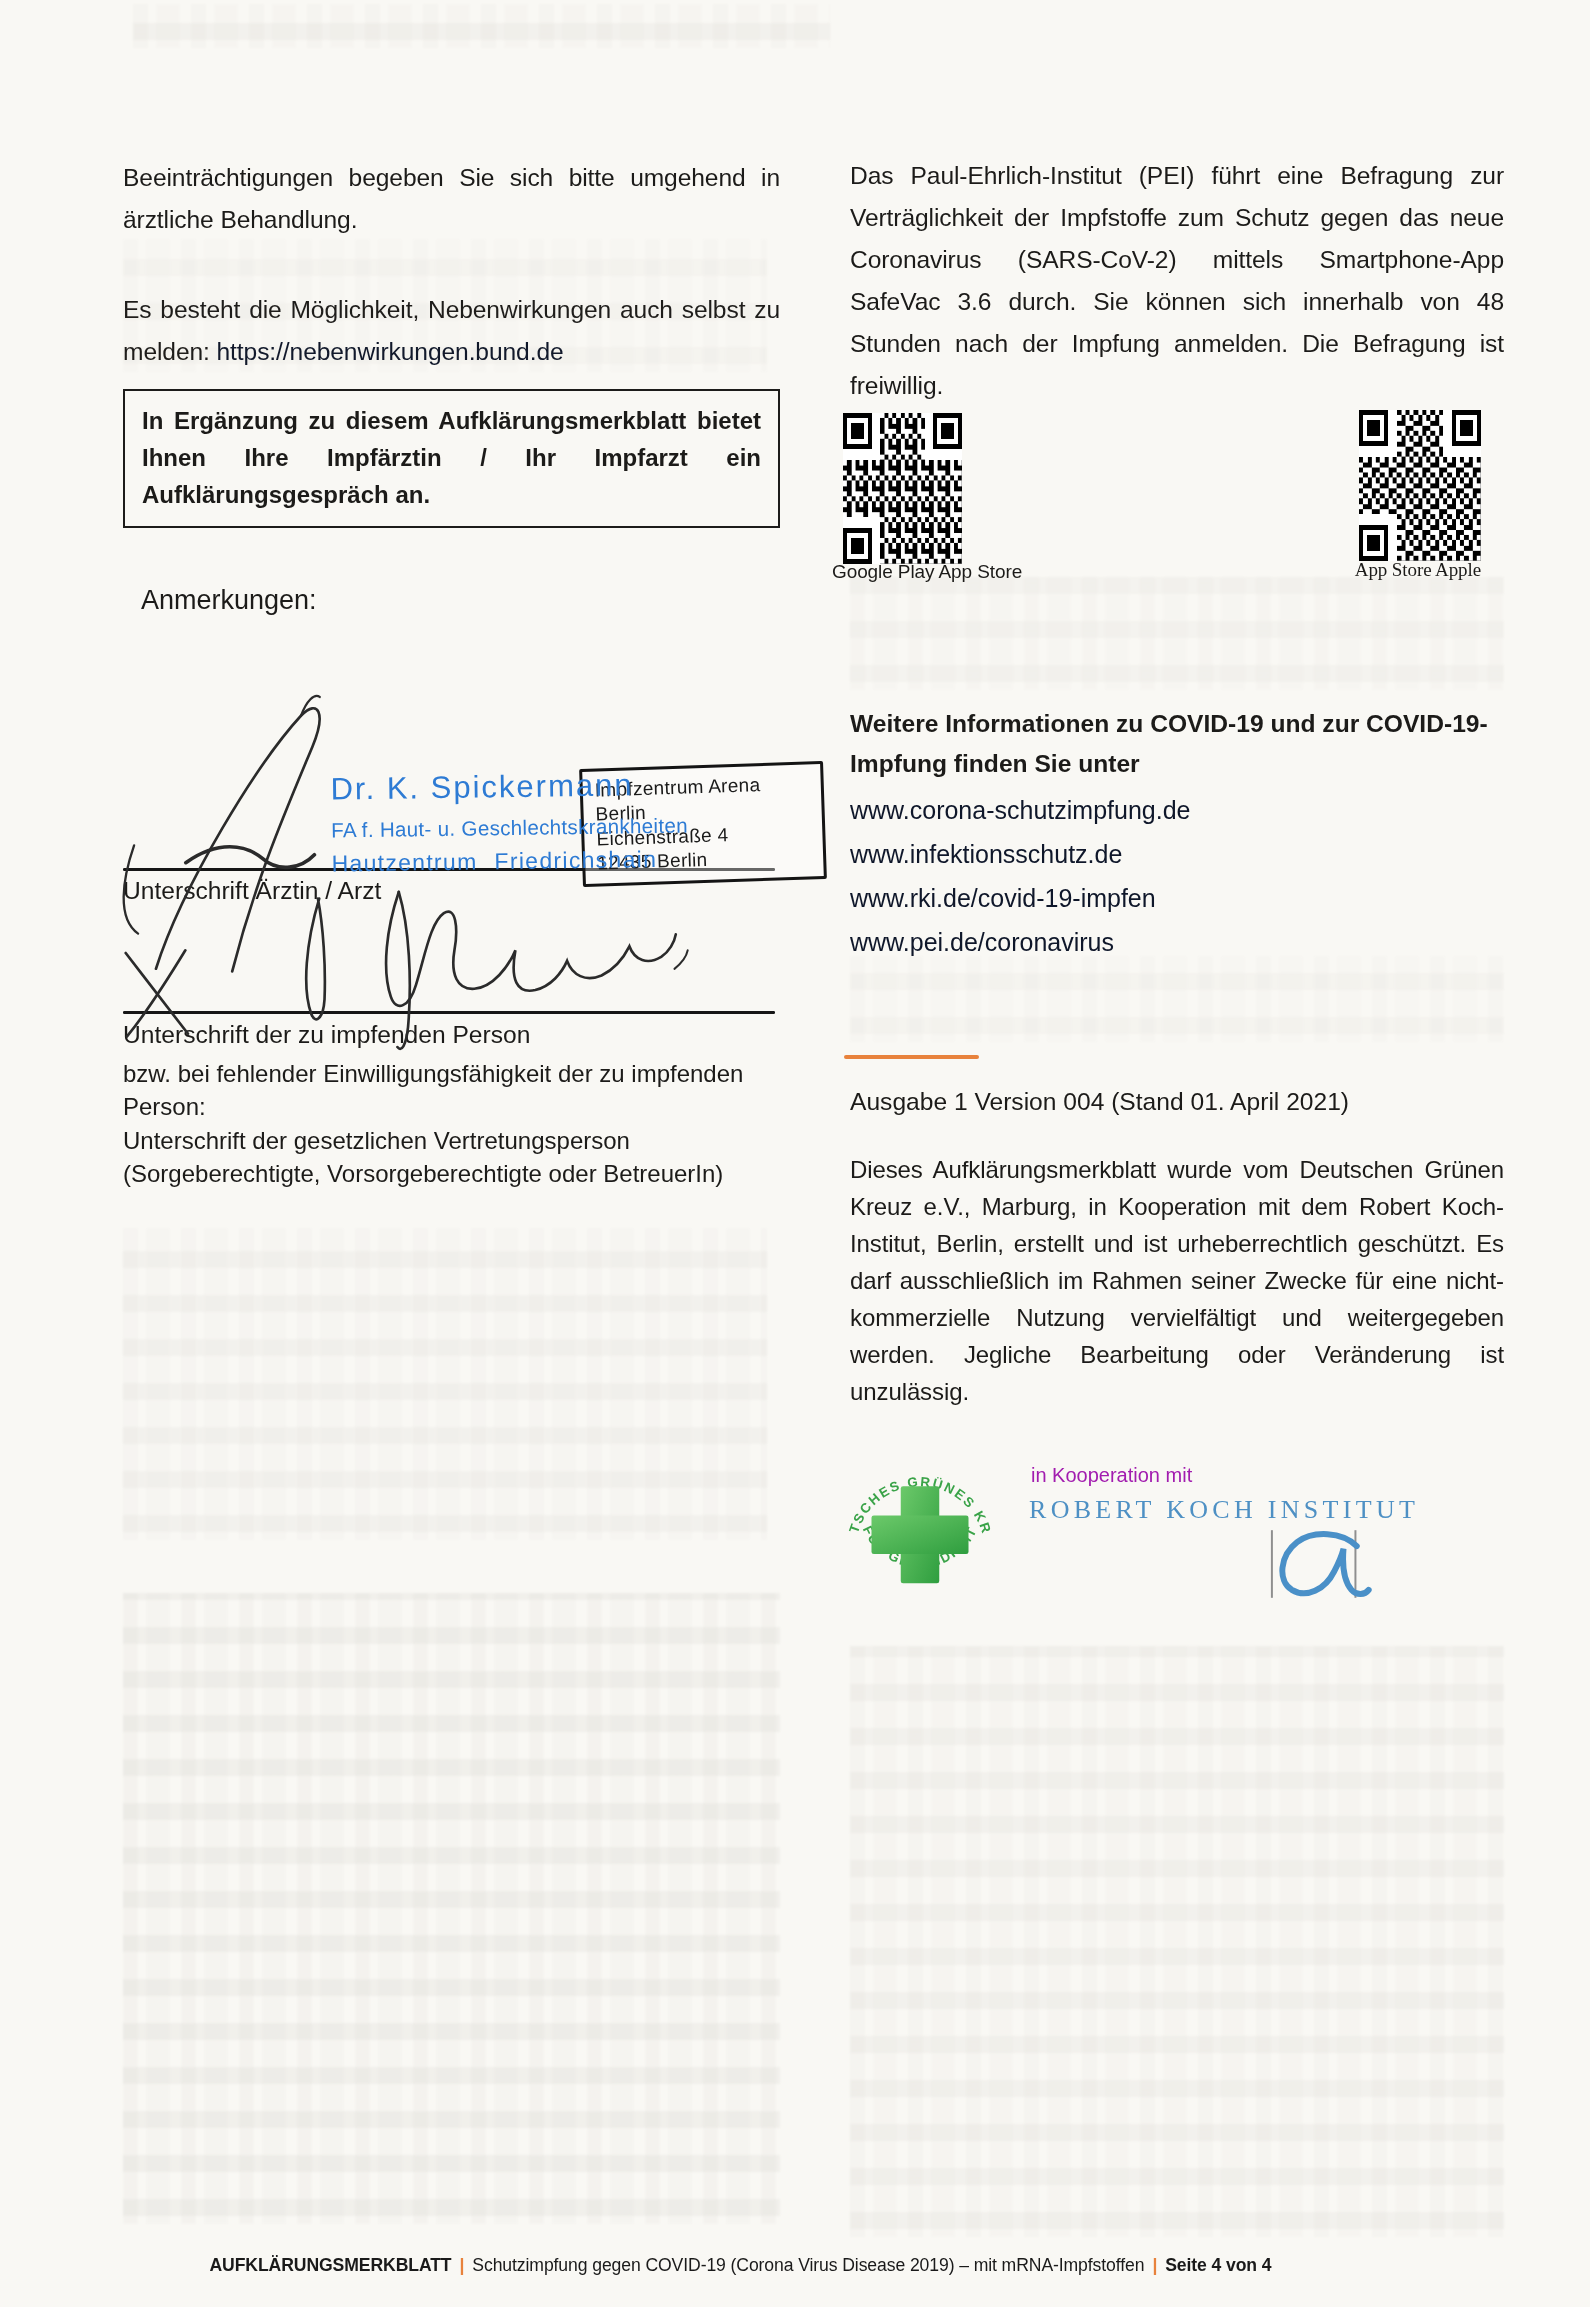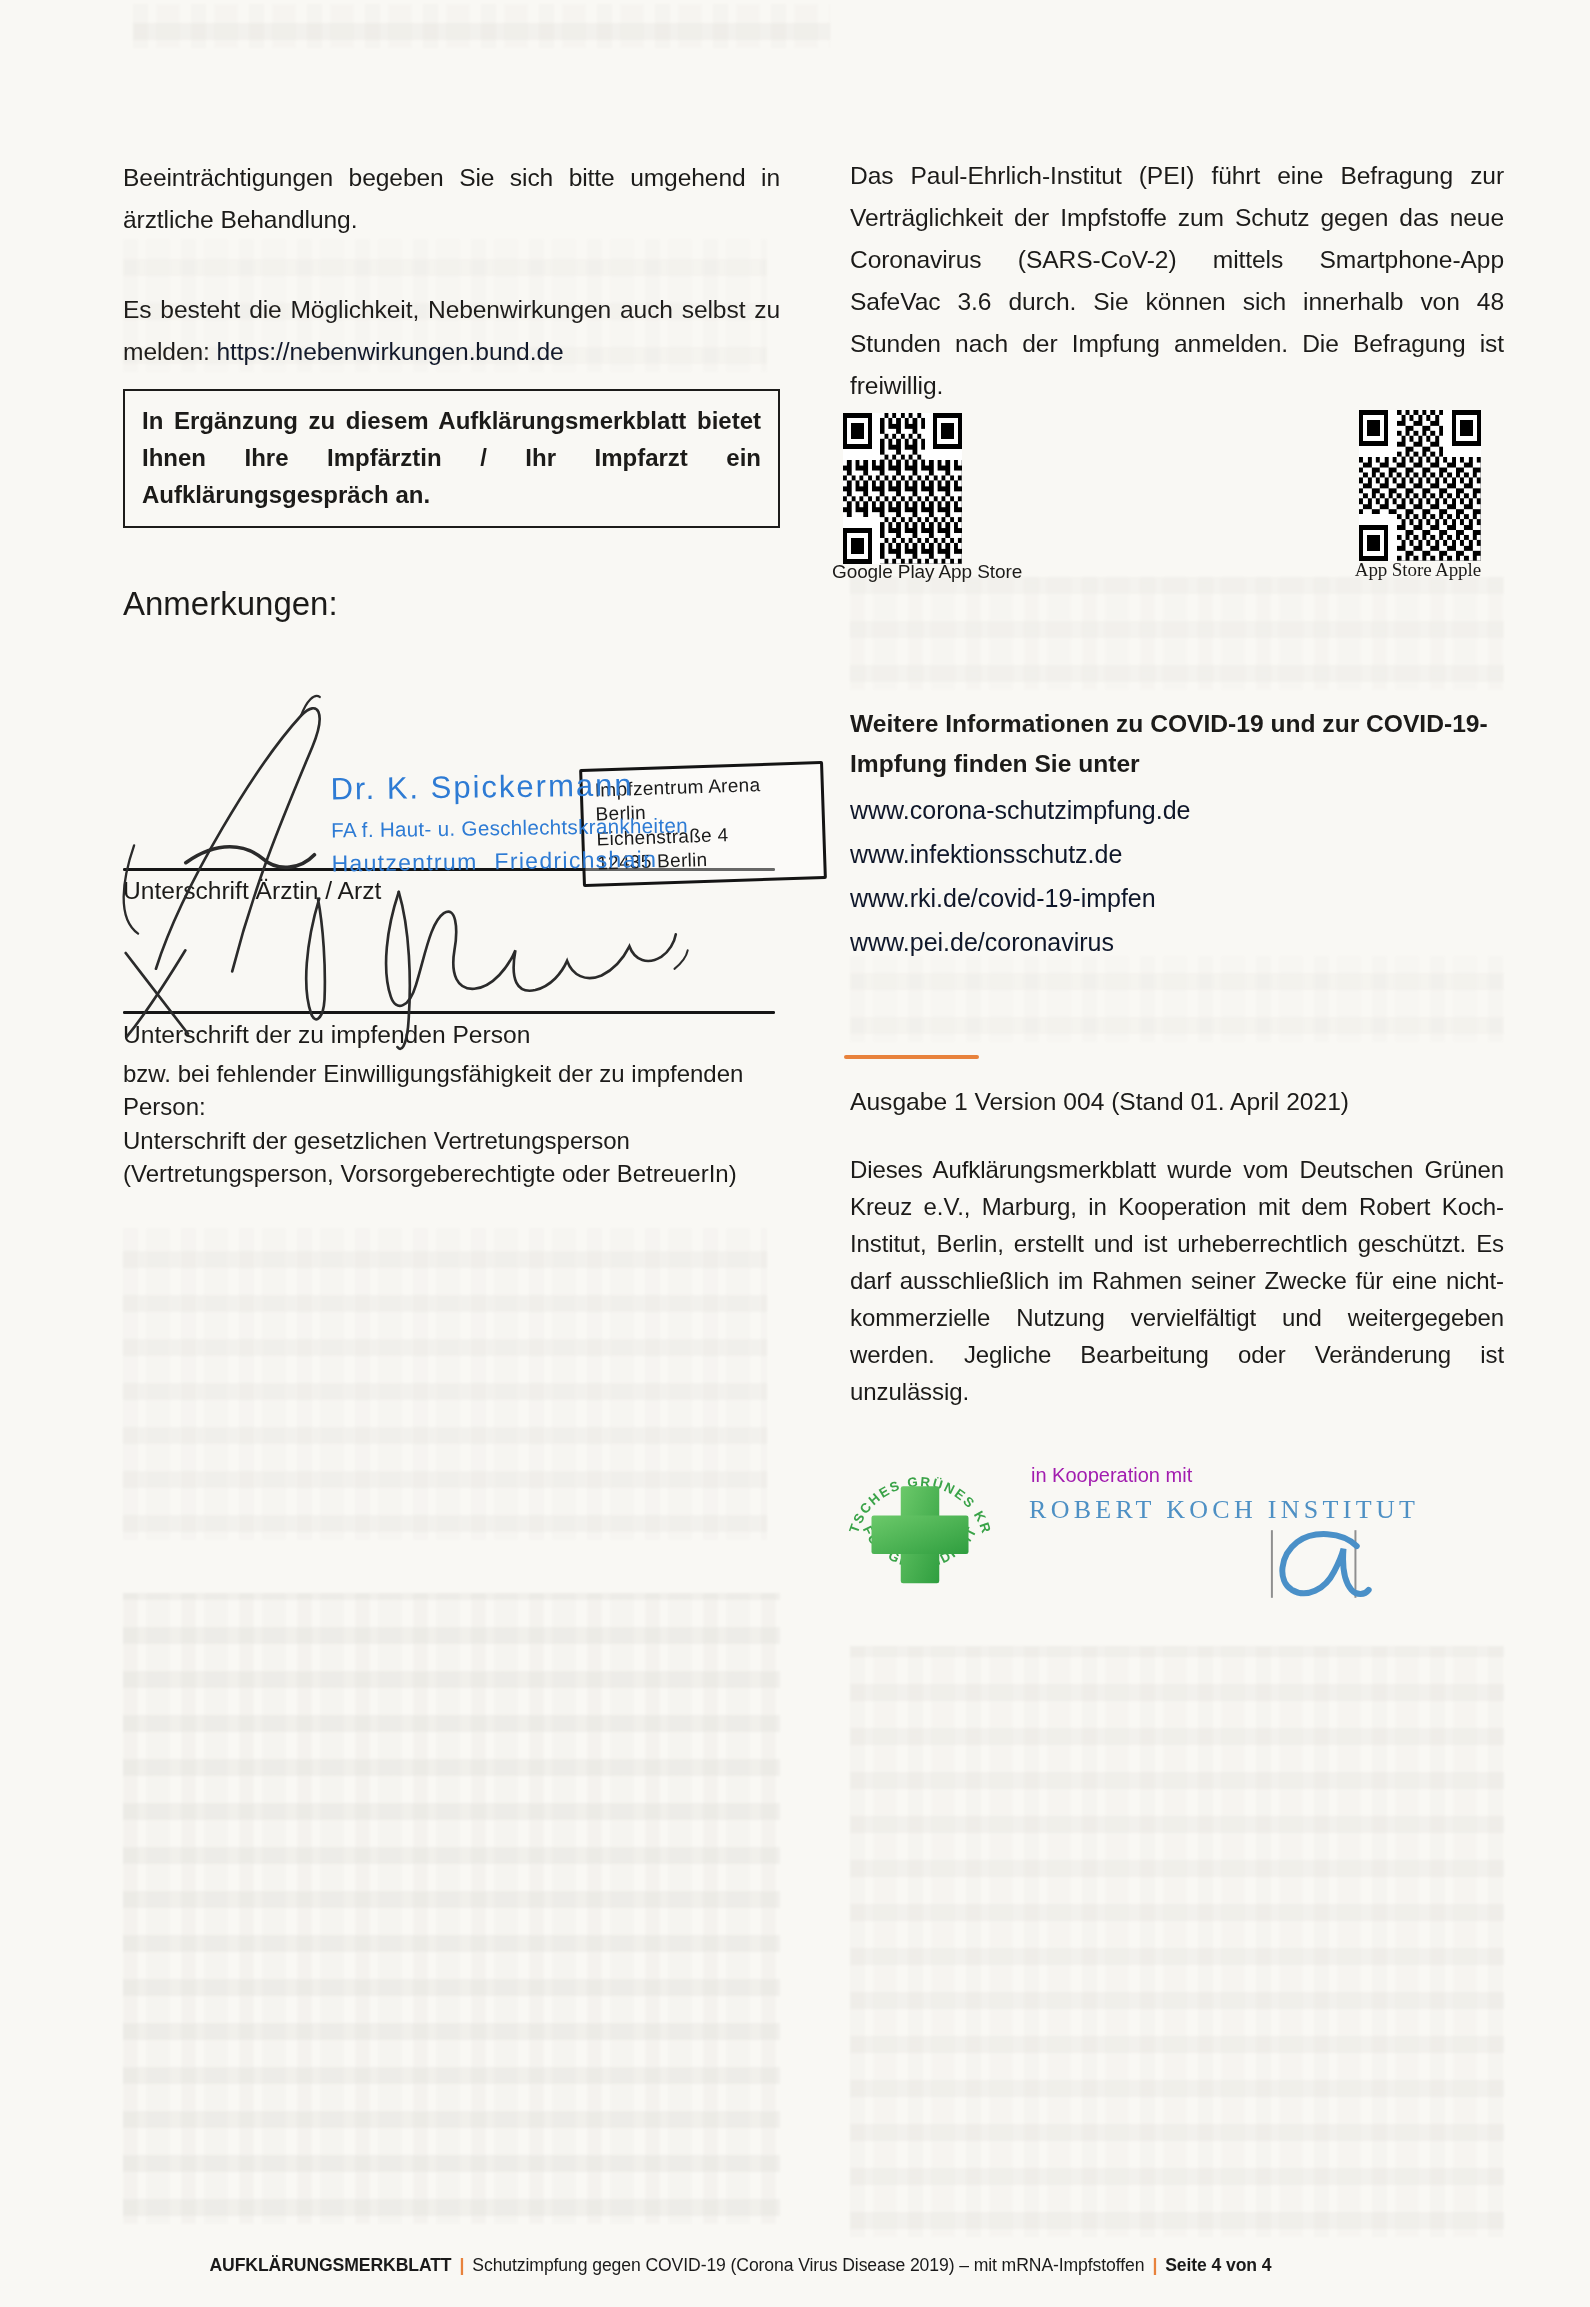--- a/index.html
+++ b/index.html
@@ -11,21 +11,21 @@
   .abs{position:absolute;}
   .body-text{font-size:24.6px;line-height:42px;text-align:justify;letter-spacing:-0.1px;}
   .tight{line-height:37px;}
   .left-col{left:123px;width:657px;}
   .right-col{left:850px;width:654px;}
   .link{color:#0f172a;text-decoration:none;cursor:pointer;}
   .info-box{
     box-sizing:border-box;border:2.7px solid #1d1c1a;padding:10.6px 17px 13.3px 17px;
     font-weight:bold;font-size:24px;line-height:37px;text-align:justify;
   }
-  .notes-label{font-size:33px;}
+  .notes-label{font-size:27px;margin-left:18px;}
   .sig-line{height:2.7px;background:#161616;border-radius:1.3px;}
   .sig-label{font-size:24.6px;}
   .sub-note{font-size:24px;line-height:33px;}
   .doctor-stamp{color:#2e7bd4;transform:rotate(-0.8deg);z-index:3;}
   .ds1{font-size:31px;letter-spacing:2px;white-space:nowrap;}
   .ds2{font-size:20.6px;margin-top:10.6px;letter-spacing:0.3px;white-space:nowrap;}
   .ds3{font-size:23px;margin-top:8.6px;letter-spacing:1.3px;word-spacing:9.3px;white-space:nowrap;}
   .addr-stamp{
     box-sizing:border-box;border:3.3px solid #141414;border-radius:2px;
     transform:rotate(-1.9deg);padding:6.6px 12px;width:244px;
@@ -110,21 +110,21 @@
     <path d="M 312 16 C 292 82 286 152 300 190 C 306 206 318 198 320 168 C 322 118 318 58 310 16"></path>
     <path d="M 432 6 C 414 60 406 122 420 164 C 428 188 448 180 458 146 C 472 100 480 52 500 38 C 518 26 522 60 516 94 C 510 130 520 154 546 152 C 574 150 598 118 608 94 C 600 138 610 160 638 154 C 662 148 678 128 686 110 C 694 132 714 142 738 132 C 758 122 772 104 780 88 C 788 110 808 116 828 104 C 840 96 848 82 850 70"></path>
     <path d="M 432 6 C 448 60 452 140 446 210 C 443 238 436 248 430 240"></path>
     <path d="M 848 122 C 858 114 866 104 868 94" stroke-width="3"></path>
   </svg>
 
   <div class="abs sig-line" style="left:123px;top:1011px;width:652px;"></div>
   <div class="abs left-col sig-label" style="top:1021px;">Unterschrift der zu impfenden Person</div>
   <div class="abs left-col sub-note" style="top:1057px;">bzw. bei fehlender Einwilligungsfähigkeit der zu impfenden Person:</div>
   <div class="abs left-col sub-note" style="top:1124px;">Unterschrift der gesetzlichen Vertretungsperson</div>
-  <div class="abs left-col sub-note" style="top:1157px;">(Vertretungsperson, Vorsorgeberechtigte oder BetreuerIn)</div>
+  <div class="abs left-col sub-note" style="top:1157px;">(Sorgeberechtigte, Vorsorgeberechtigte oder BetreuerIn)</div>
 
   <div class="abs right-col body-text" style="top:155px;">Das Paul-Ehrlich-Institut (PEI) führt eine Befragung zur Verträglichkeit der Impfstoffe zum Schutz gegen das neue Coronavirus (SARS-CoV-2) mittels Smart­phone-App SafeVac 3.6 durch. Sie können sich inner­halb von 48 Stunden nach der Impfung anmelden. Die Befragung ist freiwillig.</div>
 
   <svg class="abs" style="left:843px;top:413px;width:119px;height:151px;" viewBox="0 0 29 29" preserveAspectRatio="none" shape-rendering="crispEdges">
     <defs>
       <pattern id="qra" width="4" height="4" patternUnits="userSpaceOnUse">
         <rect x="0" y="0" width="1" height="1"></rect>
           <rect x="2" y="0" width="1" height="1"></rect>
         <rect x="1" y="1" width="1" height="1"></rect>
           <rect x="3" y="1" width="1" height="1"></rect>

